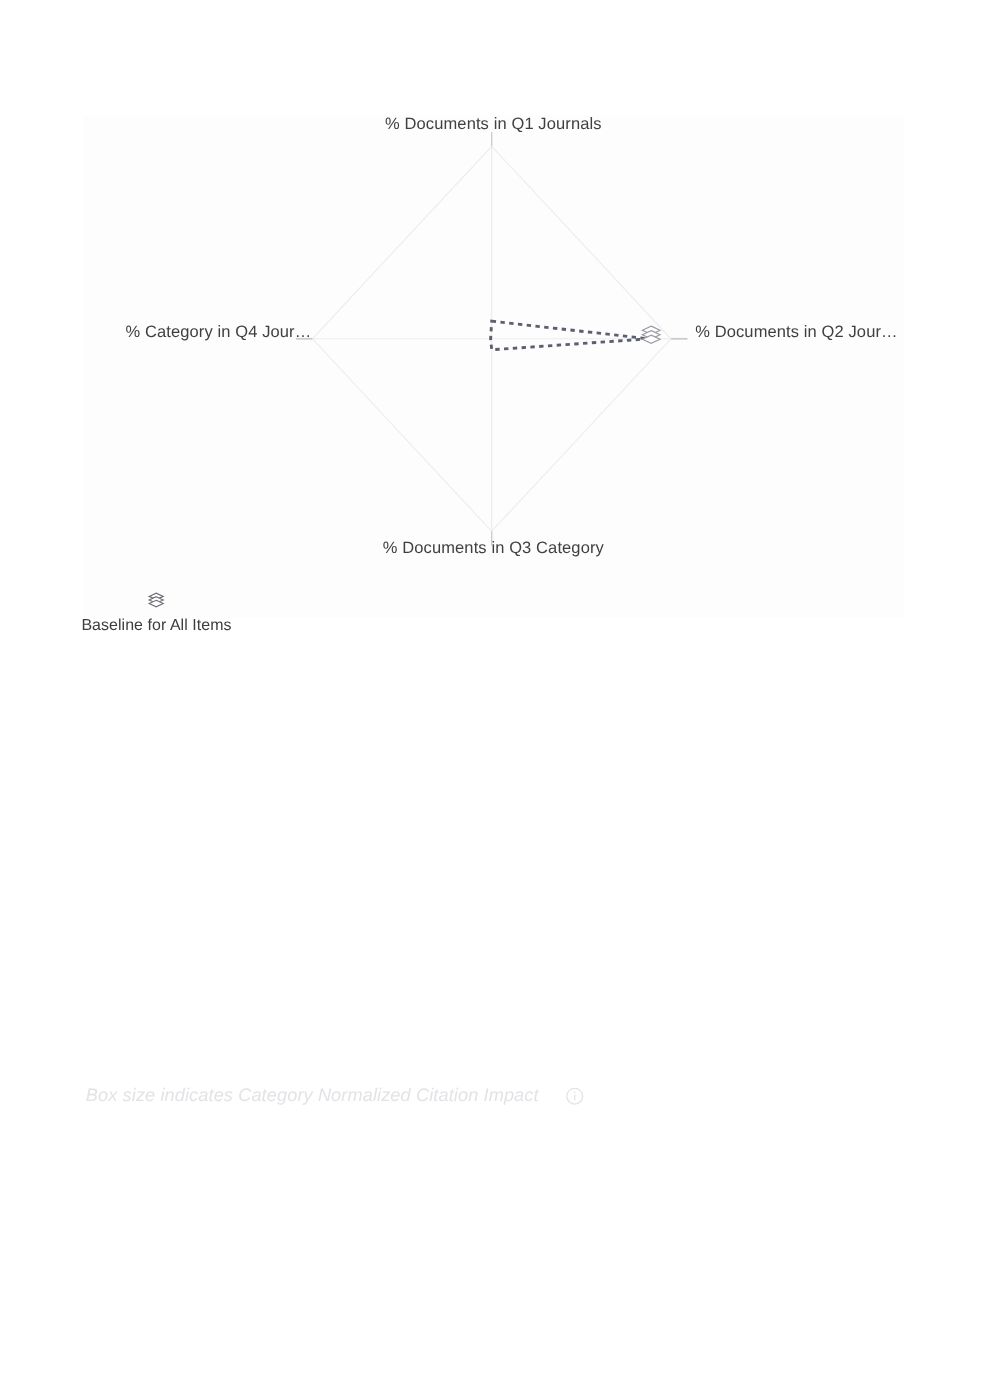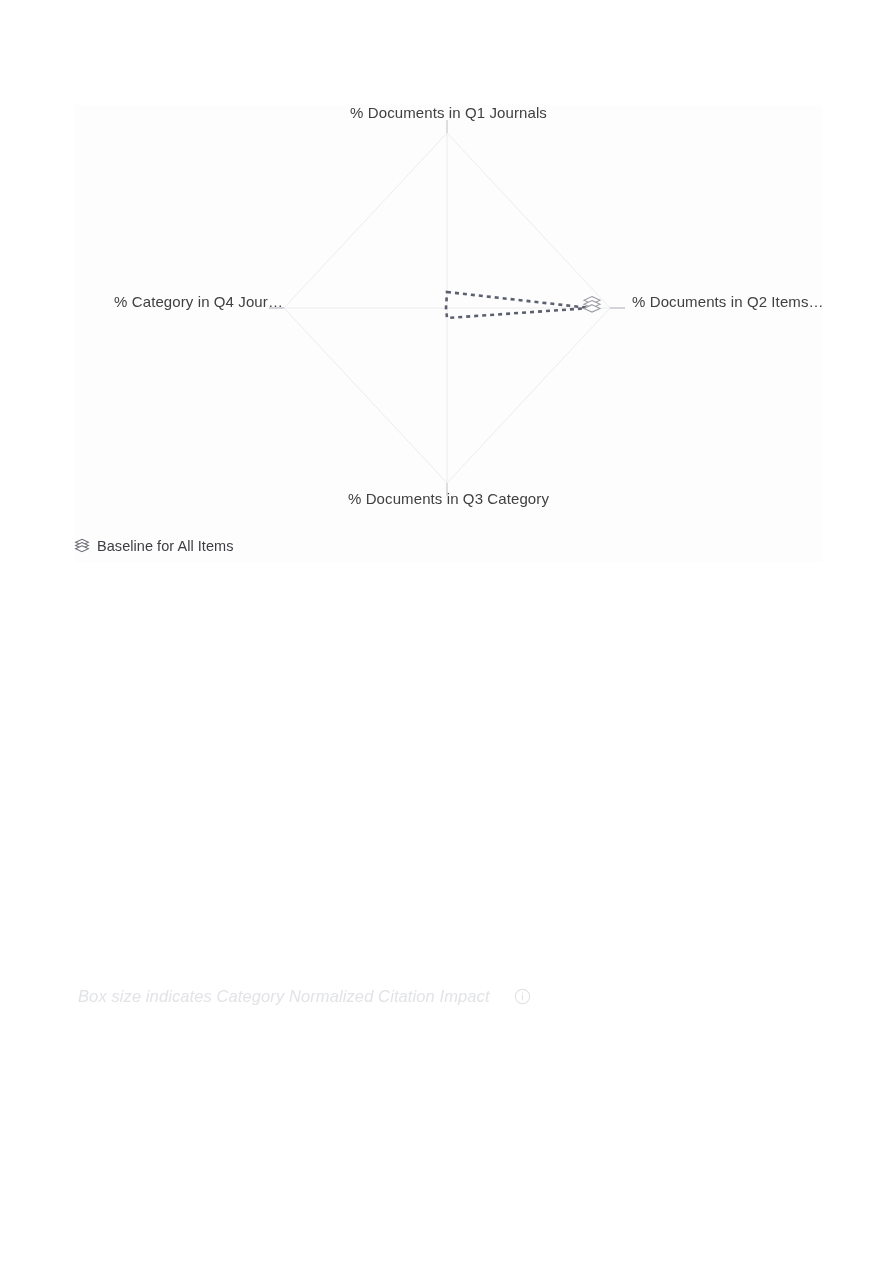--- a/index.html
+++ b/index.html
@@ -72,20 +72,21 @@
   }
 
   
   #legend {
     position: absolute;
     left: 74px;
     top: 538px;
     display: flex;
     align-items: center;
     gap: 7px;
+    flex-direction: column;
   }
   #legend-label {
     font-size: 14.5px;
     color: #3c3d42;
     letter-spacing: .05px;
   }
 
   
   #footnote {
     position: absolute;
@@ -121,21 +122,21 @@
     <line x1="372" y1="15" x2="372" y2="28" stroke="#c9cace" stroke-width="1.2"></line>
     <line x1="372" y1="378" x2="372" y2="391" stroke="#c9cace" stroke-width="1.2"></line>
     <line x1="194" y1="203" x2="209" y2="203" stroke="#c9cace" stroke-width="1.6"></line>
     <line x1="535" y1="203" x2="550" y2="203" stroke="#c9cace" stroke-width="1.6"></line>
 
     <polygon points="372,187 515,203 372,213 371,203" fill="none" stroke="#5c5f6e" stroke-width="2.6" stroke-dasharray="4 4" stroke-linejoin="miter"></polygon>
   </svg>
 
   <div class="axis-label" id="axis-label-q1">% Documents in Q1 Journals</div>
 
-  <div class="axis-label" id="axis-label-q2">% Documents in Q2 Items…</div>
+  <div class="axis-label" id="axis-label-q2">% Documents in Q2 Jour…</div>
 
   <div class="axis-label" id="axis-label-q3">% Documents in Q3 Category</div>
 
   <div class="axis-label" id="axis-label-q4">% Category in Q4 Jour…</div>
 
   <svg id="series-marker" viewBox="0 0 20 20" xmlns="http://www.w3.org/2000/svg">
     <polygon points="10,1.5 18,5.2 10,8.9 2,5.2" fill="#ffffff" stroke="#9b9da6" stroke-width="1.1"></polygon>
     <polygon points="10,5.6 18,9.3 10,13 2,9.3" fill="#ffffff" stroke="#9b9da6" stroke-width="1.1"></polygon>
     <polygon points="10,9.7 18,13.4 10,17.1 2,13.4" fill="#ffffff" stroke="#9b9da6" stroke-width="1.1"></polygon>
   </svg>

